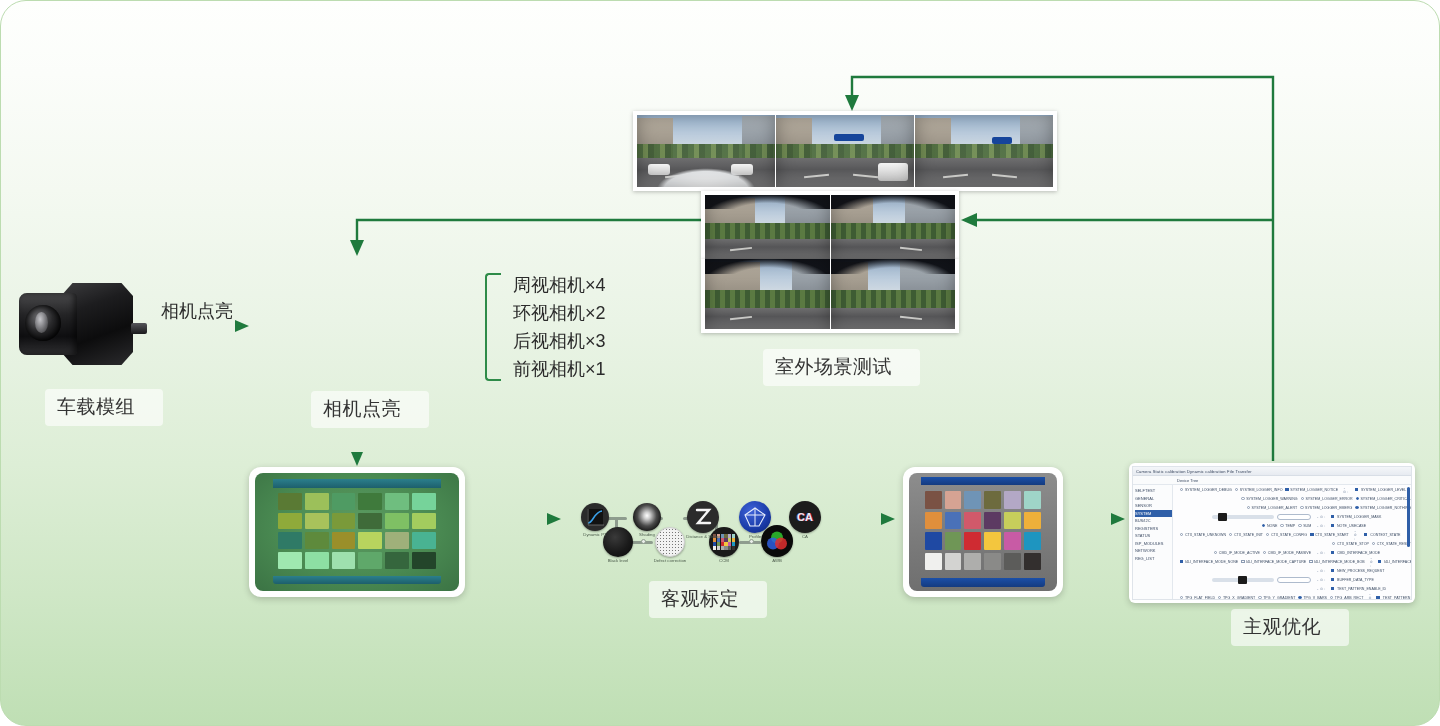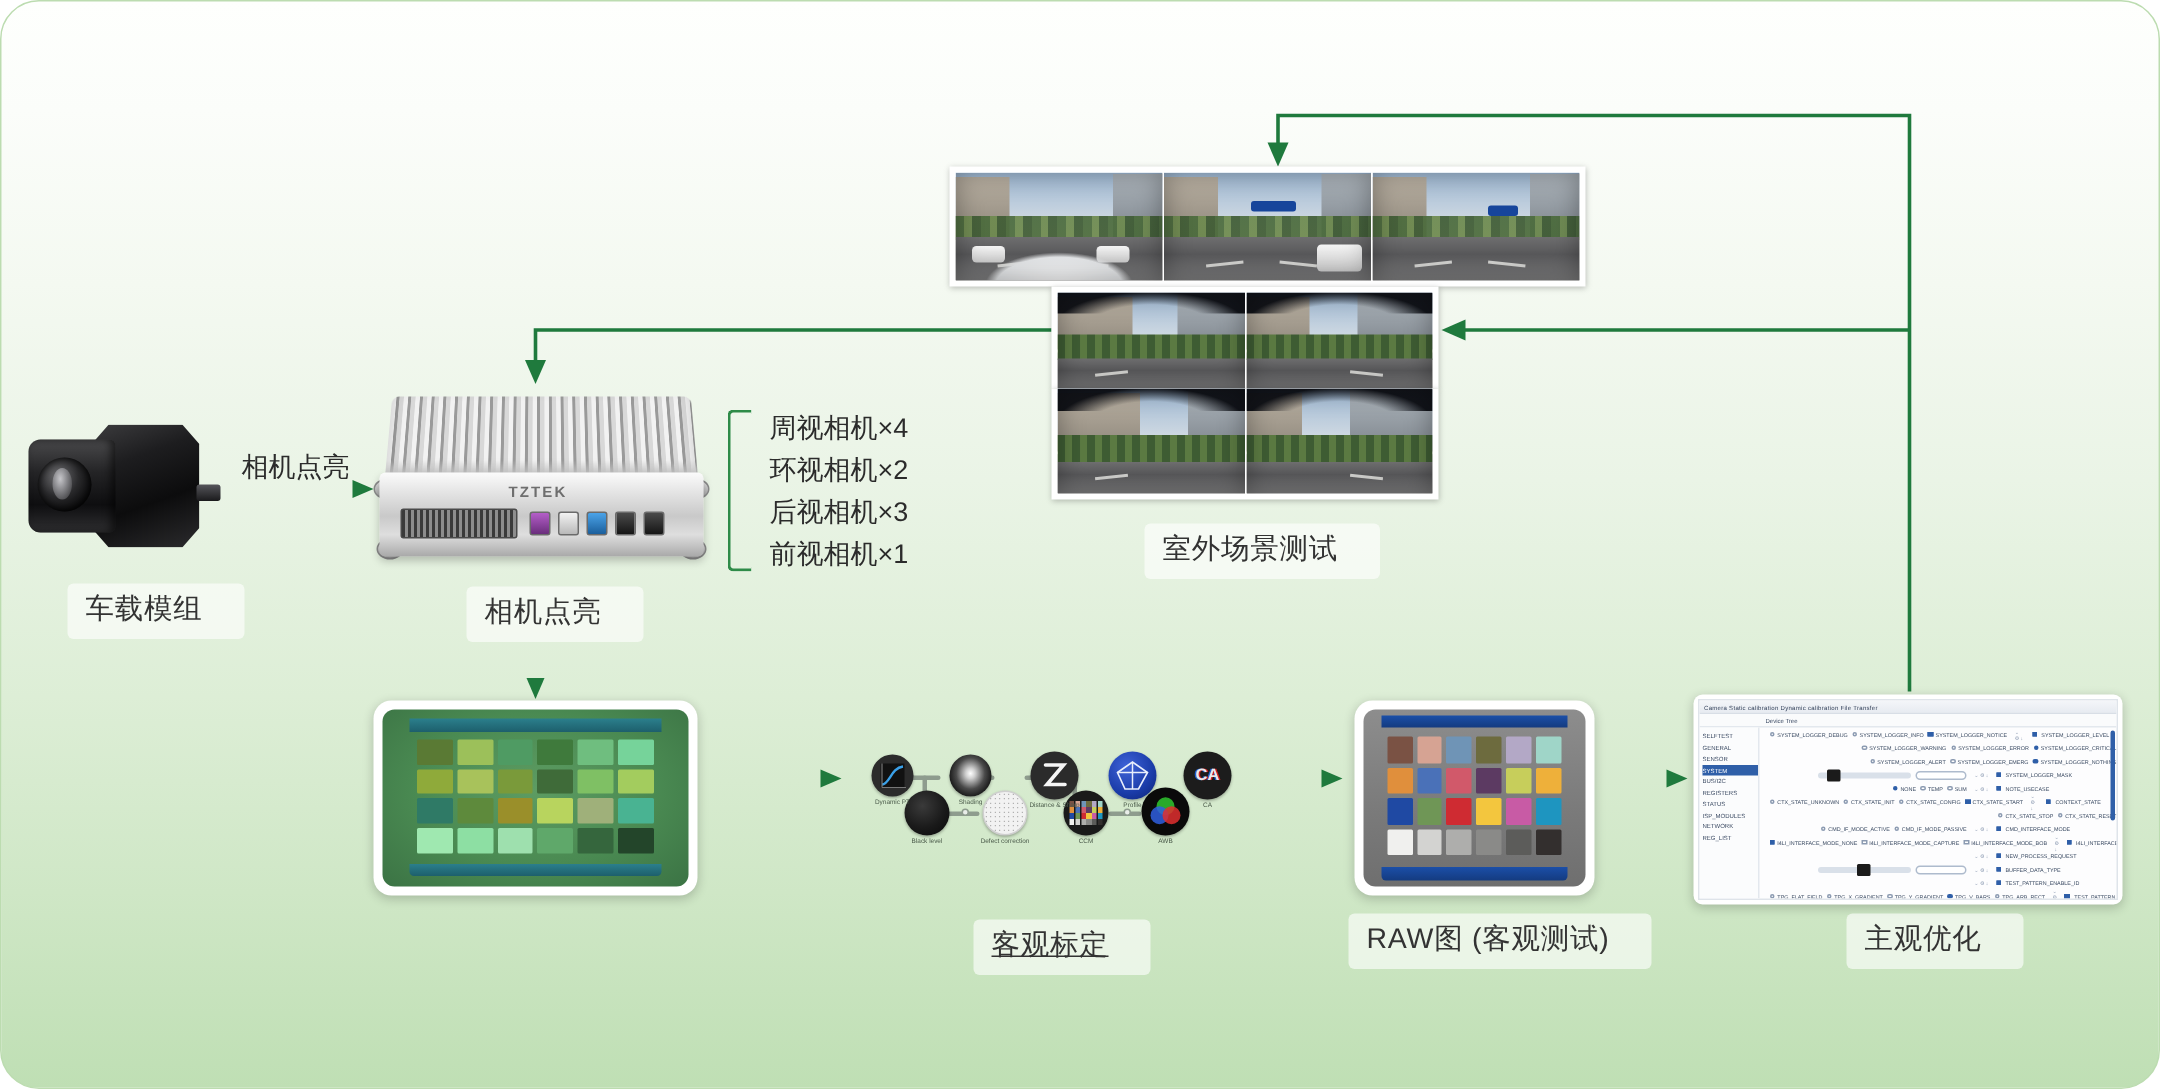--- a/index.html
+++ b/index.html
@@ -278,38 +278,20 @@
     <div class="cam-body"></div>
     <div class="cam-barrel">
       <div class="cam-lens"></div>
     </div>
     <div class="cam-nub"></div>
   </div>
   <div class="chip" style="left:44px; top:388px;">车载模组</div>
 
   <div style="position:absolute; left:160px; top:298px; font-size:18px; color:#2b2b2b;">相机点亮</div>
 
-  <div class="ecu">
-    <div class="ecu-fins"></div>
-    <div class="ecu-ear" style="left:0px; top:56px;"></div>
-    <div class="ecu-ear" style="right:0px; top:56px;"></div>
-    <div class="ecu-ear" style="left:2px; top:96px;"></div>
-    <div class="ecu-ear" style="right:2px; top:96px;"></div>
-    <div class="ecu-body">
-      <div class="ecu-brand">TZTEK</div>
-      <div class="ecu-conn"></div>
-      <div class="ecu-ports">
-        <div class="port" style="background:linear-gradient(180deg,#b45ec8,#6a2e7c)"></div>
-        <div class="port" style="background:linear-gradient(180deg,#f2f2f2,#b9b9b9)"></div>
-        <div class="port" style="background:linear-gradient(180deg,#4ba3e8,#1b5f9c)"></div>
-        <div class="port" style="background:linear-gradient(180deg,#4a4a4a,#161616)"></div>
-        <div class="port" style="background:linear-gradient(180deg,#4a4a4a,#161616)"></div>
-      </div>
-    </div>
-  </div>
   <div class="chip" style="left:310px; top:390px;">相机点亮</div>
 
   <div class="bracket"></div>
   <div class="cam-list">
     <div>周视相机×4</div>
     <div>环视相机×2</div>
     <div>后视相机×3</div>
     <div>前视相机×1</div>
   </div>
 
@@ -517,21 +499,21 @@
     <div class="ccap" style="left:8px; top:47px; width:40px;">Dynamic PT</div>
     <div class="ccap" style="left:60px; top:47px; width:40px;">Shading</div>
     <div class="ccap" style="left:110px; top:49px; width:52px;">Distance &amp; Sharp</div>
     <div class="ccap" style="left:168px; top:49px; width:40px;">Profile</div>
     <div class="ccap" style="left:218px; top:49px; width:40px;">CA</div>
     <div class="ccap" style="left:30px; top:73px; width:42px;">Black level</div>
     <div class="ccap" style="left:80px; top:73px; width:46px;">Defect correction</div>
     <div class="ccap" style="left:138px; top:73px; width:38px;">CCM</div>
     <div class="ccap" style="left:190px; top:73px; width:40px;">AWB</div>
   </div>
-  <div class="chip" style="left:648px; top:612px;text-decoration:underline;">客观标定</div>
+  <div class="chip" style="left:648px; top:580px;">客观标定</div>
 
   <div class="monitor" style="left:902px; top:466px; width:160px; height:130px;">
     <div class="screen screen-grey">
       <div class="chart-frame" style="left:8%; top:8%; width:84%; height:82%;">
         <div class="chart-bar t blue"></div>
         <div class="chart-bar b blue"></div>
         <div class="patches" id="obj-patches">
             <div class="patch" style="background: rgb(122, 82, 68);"></div>
             <div class="patch" style="background: rgb(214, 163, 147);"></div>
             <div class="patch" style="background: rgb(111, 148, 182);"></div>
@@ -553,21 +535,20 @@
             <div class="patch" style="background: rgb(240, 240, 238);"></div>
             <div class="patch" style="background: rgb(211, 211, 209);"></div>
             <div class="patch" style="background: rgb(174, 174, 172);"></div>
             <div class="patch" style="background: rgb(138, 138, 136);"></div>
             <div class="patch" style="background: rgb(92, 92, 90);"></div>
             <div class="patch" style="background: rgb(51, 47, 46);"></div>
           </div>
       </div>
     </div>
   </div>
-  <div class="chip" style="left:898px; top:608px;">RAW图 (客观测试)</div>
 
   <div class="sw-panel">
     <div class="sw-inner">
       <div class="sw-title">Camera   Static calibration   Dynamic calibration   File Transfer</div>
       <div class="sw-toolbar">Device Tree</div>
       <div class="sw-left" id="sw-tree">
           <div>SELFTEST</div>
           <div>GENERAL</div>
           <div>SENSOR</div>
           <div class="sel">SYSTEM</div>

